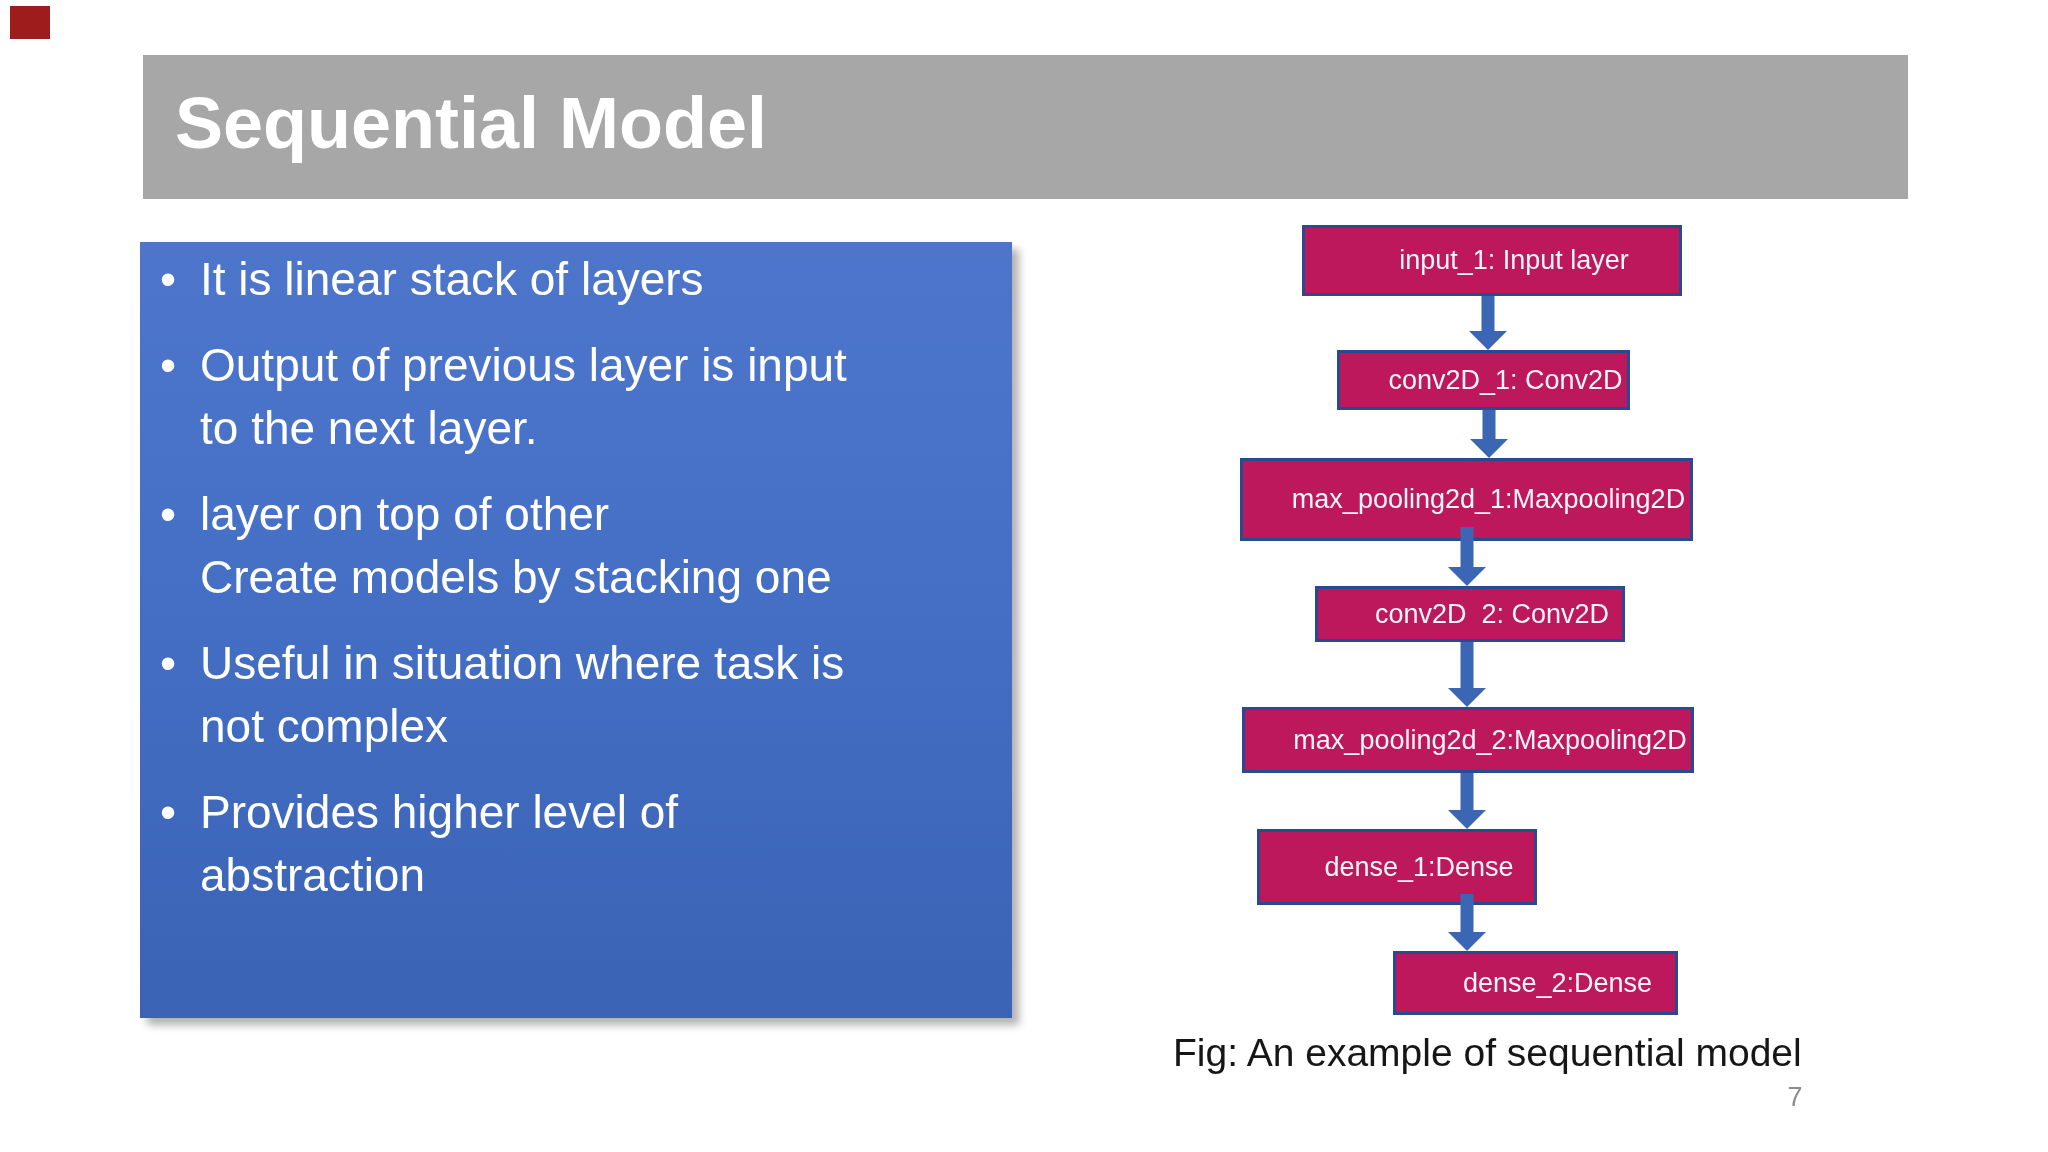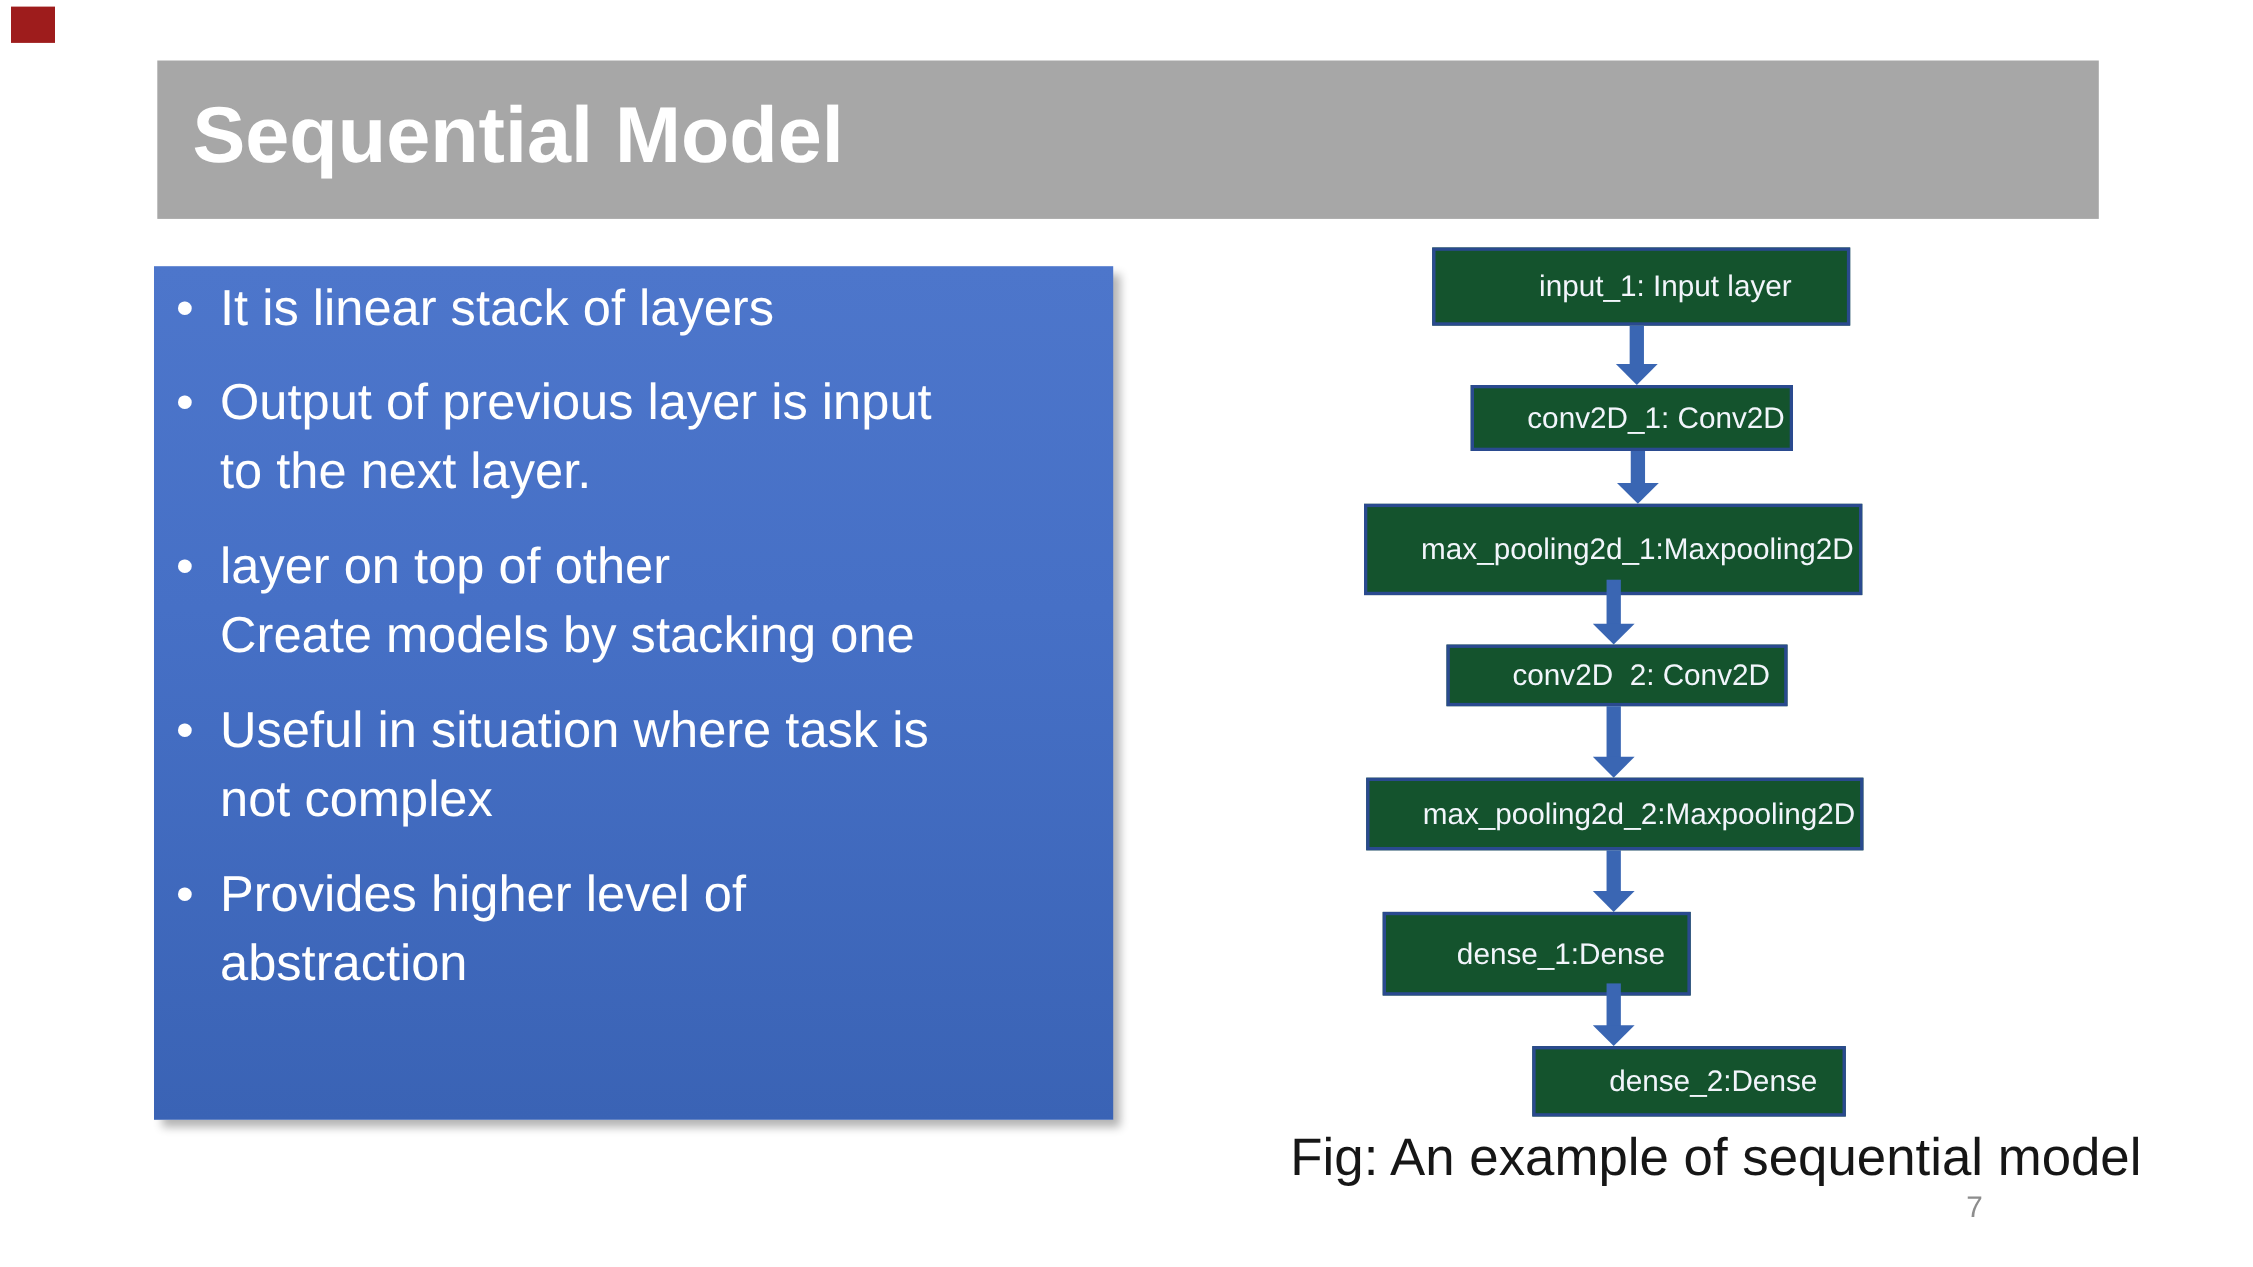--- a/index.html
+++ b/index.html
@@ -68,21 +68,21 @@
     top: 0;
     color: #ffffff;
     font-size: 46px;
     line-height: 63px;
   }
   .bullet-line { display: block; }
 
   
   .flow-node {
     position: absolute;
-    background: #14532d;
+    background: #be185d;
     border: 3px solid #2a4a8f;
     box-sizing: border-box;
     color: #f2f5fb;
     font-size: 27px;
     display: flex;
     align-items: center;
     justify-content: center;
     white-space: pre;
     text-align: center;
     padding-left: 44px;
@@ -108,21 +108,21 @@
     width: 0; height: 0;
     border-left: 19px solid transparent;
     border-right: 19px solid transparent;
     border-top: 19px solid #3a66b3;
   }
 
   .figure-caption {
     position: absolute;
     left: 1173px; top: 1028px;
     color: #161616;
-    font-size: 48px;
+    font-size: 39px;
     line-height: 50px;
     white-space: nowrap;
   }
 
   .page-number {
     position: absolute;
     left: 1775px; top: 1082px;
     width: 40px;
     text-align: center;
     color: #8d8d8d;

